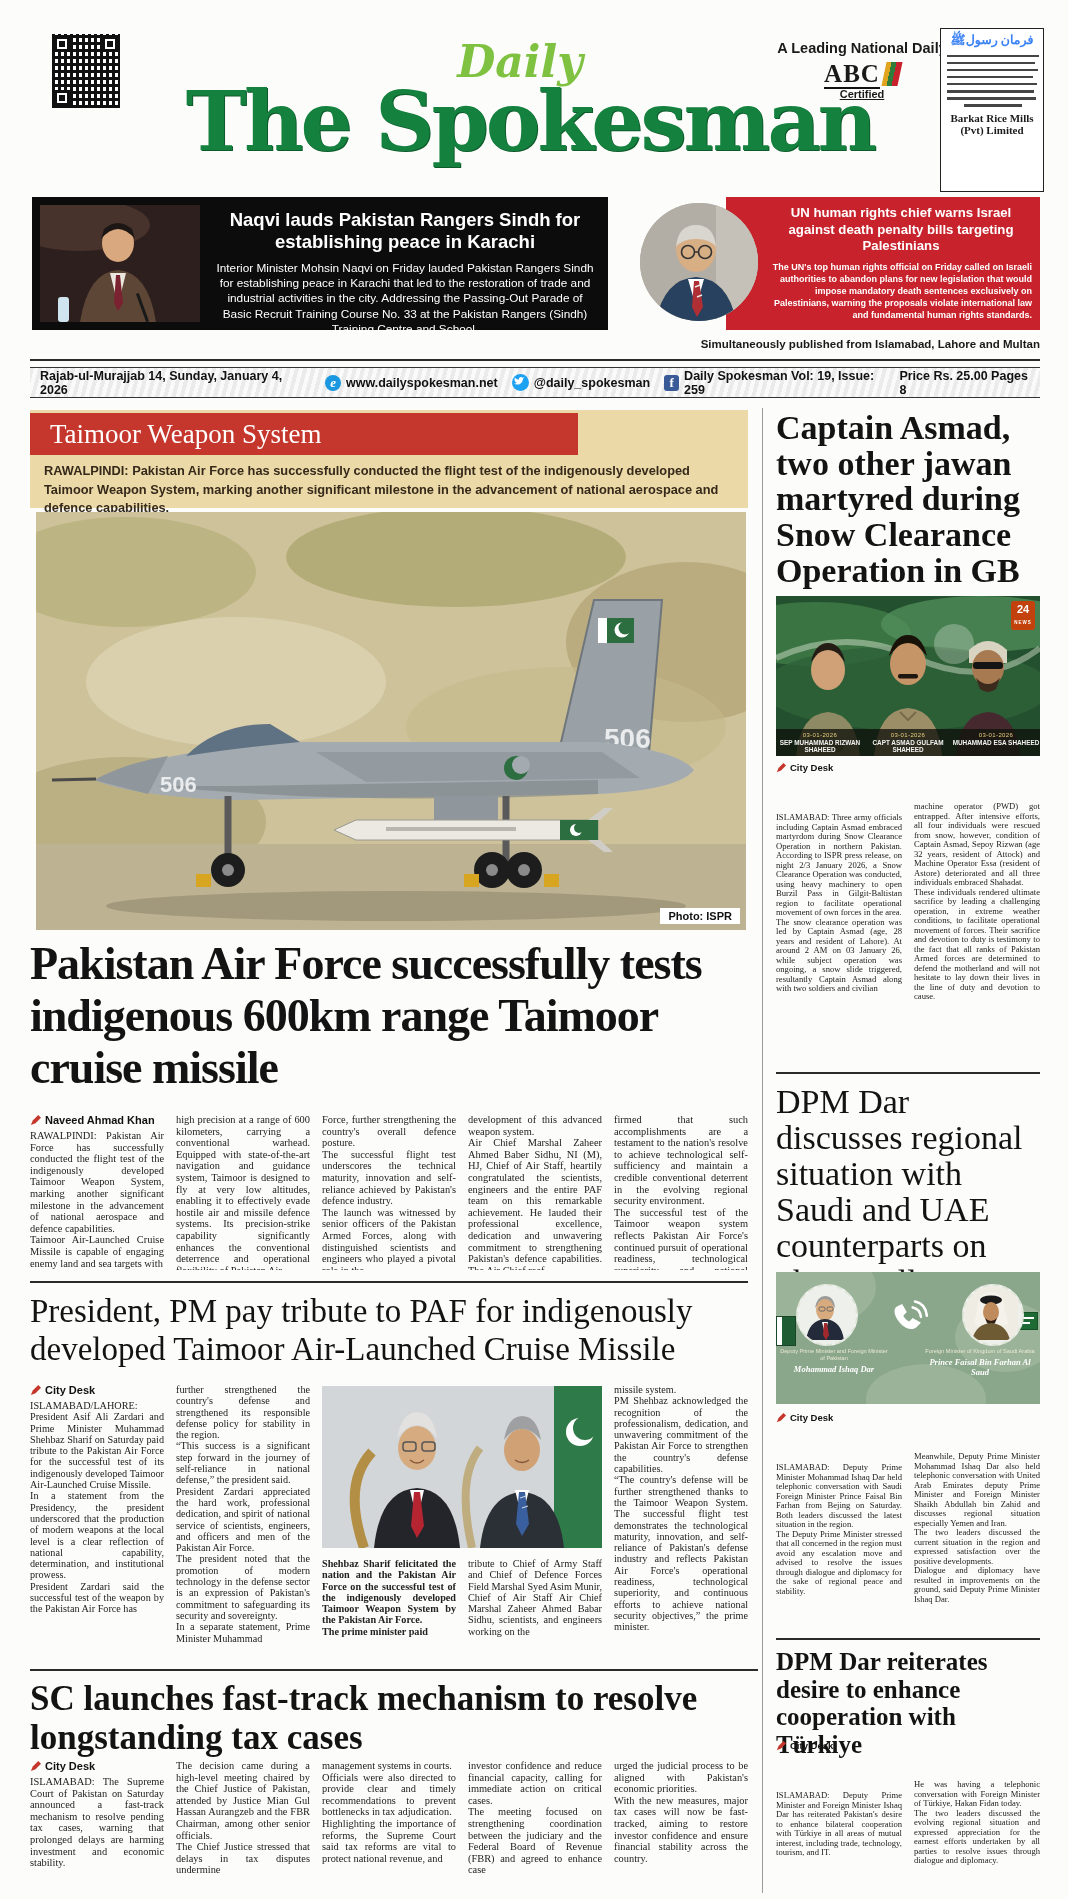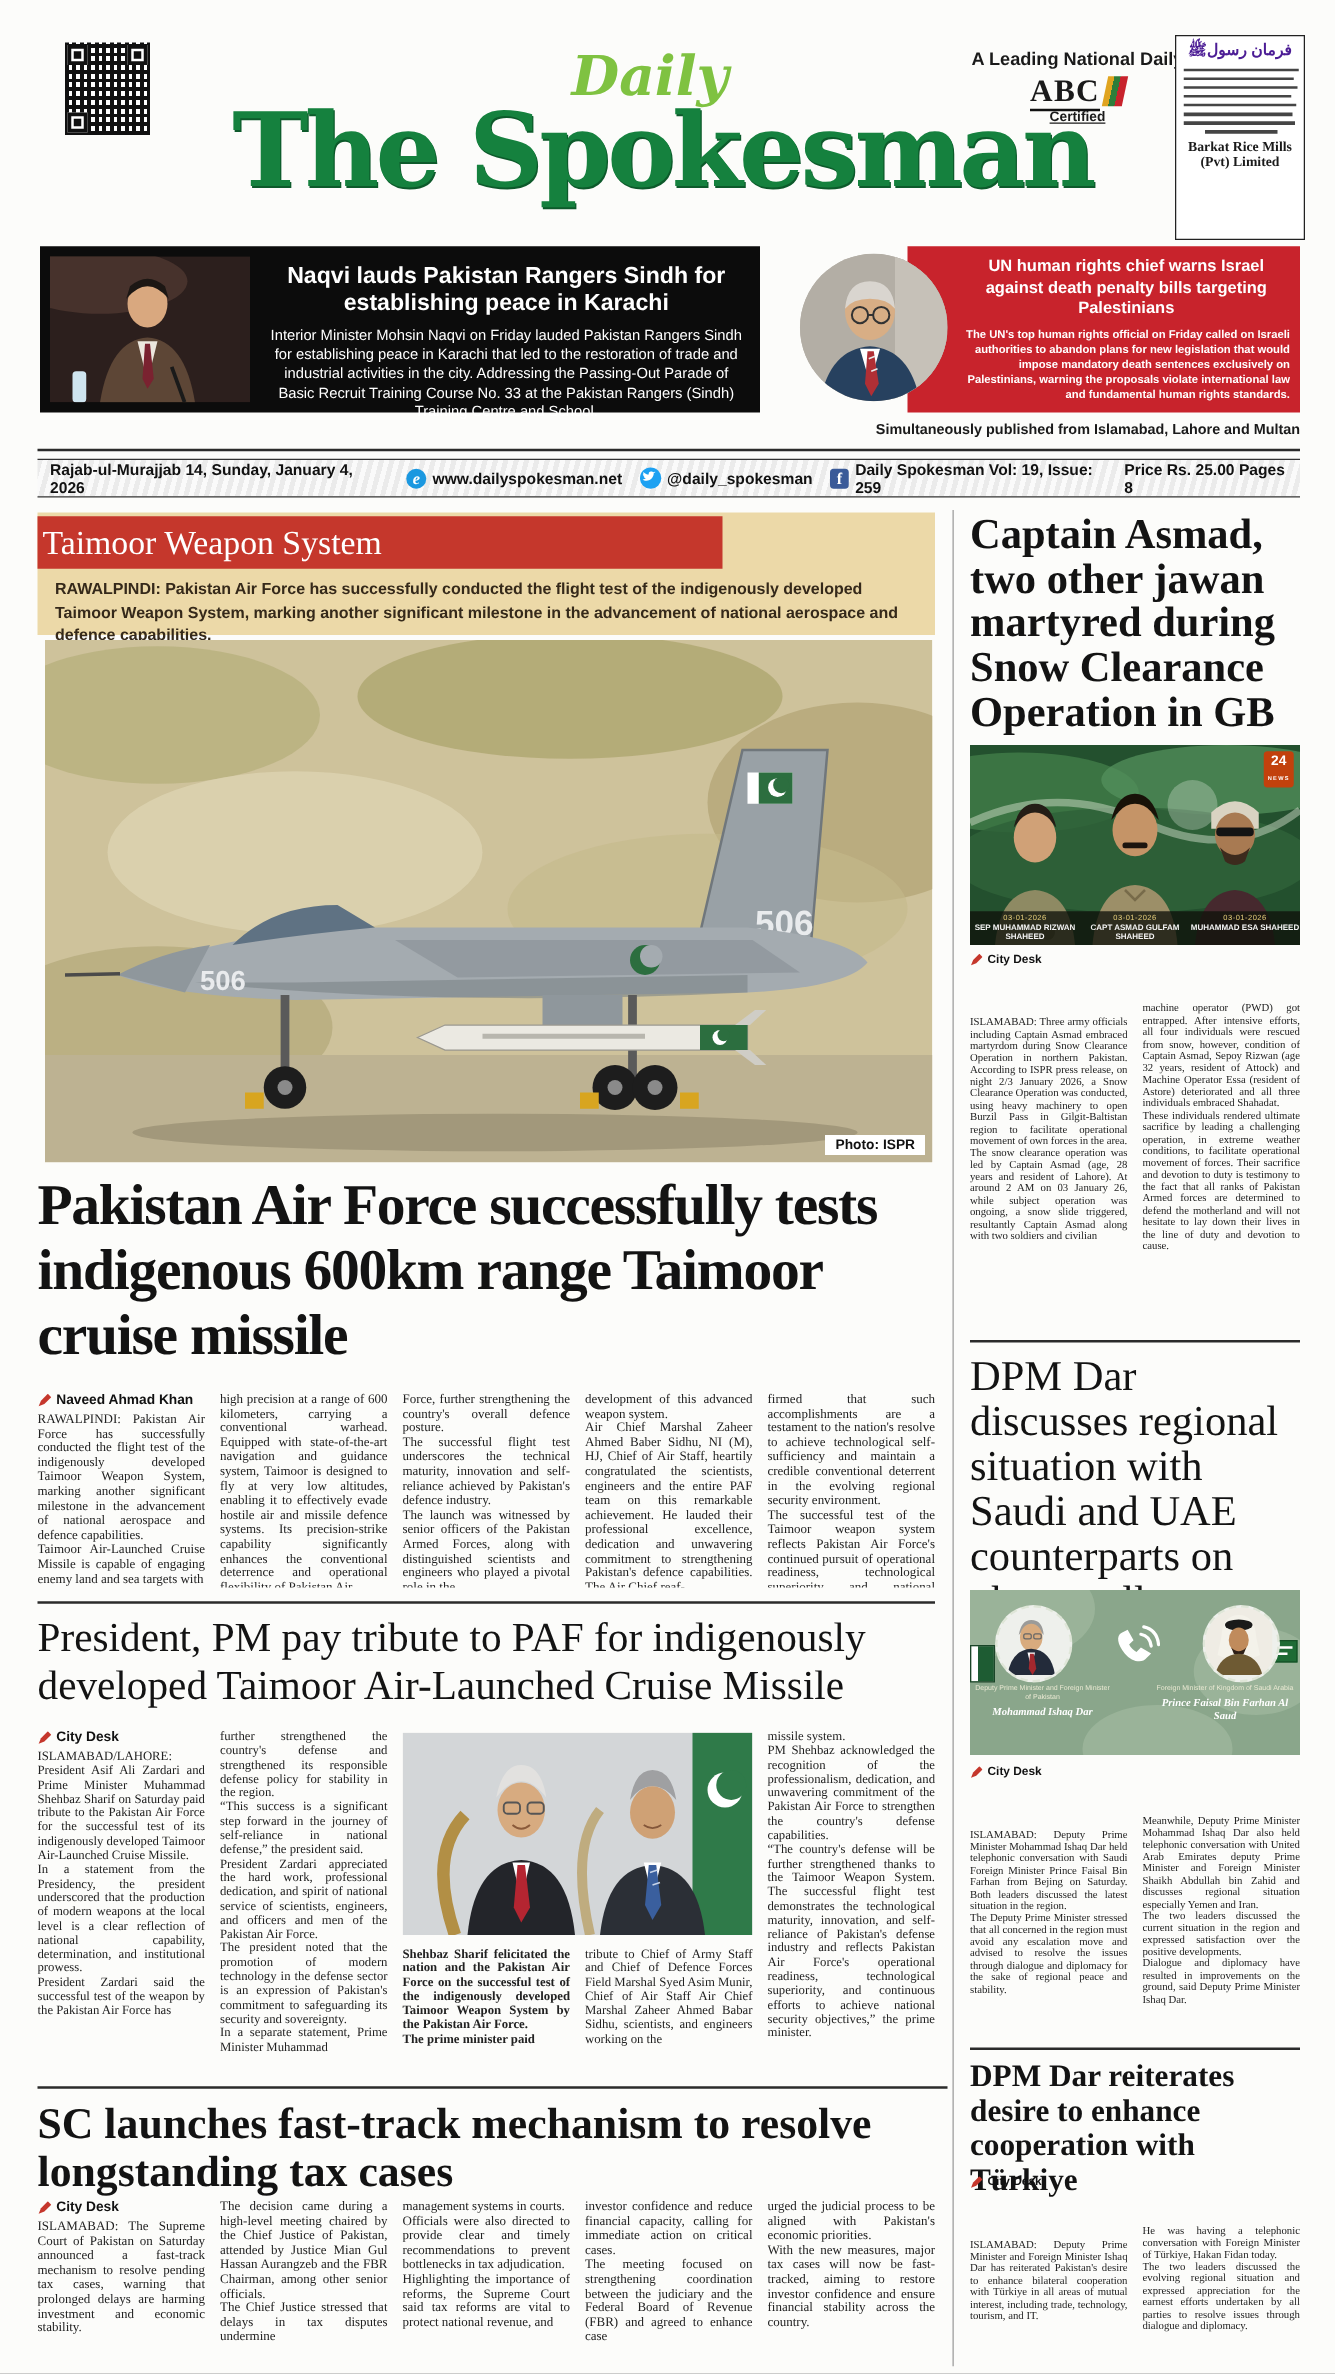--- a/index.html
+++ b/index.html
@@ -74,21 +74,21 @@
   <div class="abs" style="left:130px;top:74px;width:800px;text-align:center;font:bold 82px/1.15 'DejaVu Serif',serif;color:#15813e;letter-spacing:-3px;text-shadow:1px 1px 0 #0d5a2b;">The Spokesman</div>
 
   <div class="abs sans" style="left:762px;top:40px;width:200px;text-align:center;font-weight:bold;font-size:14.5px;">A Leading National Daily</div>
 
   <div class="abs" style="left:792px;top:60px;width:140px;text-align:center;">
     <span style="font:bold 25px 'Liberation Serif',serif;letter-spacing:1px;border-bottom:2px solid #111;">ABC</span><span style="display:inline-block;width:16px;height:24px;vertical-align:-4px;margin-left:4px;background:linear-gradient(90deg,#e0a41f 0 5px,#2e7d3a 5px 10px,#c8232c 10px 16px);transform:skewX(-12deg);"></span>
     <div style="font:bold 11px 'Liberation Sans',sans-serif;text-decoration:underline;">Certified</div>
   </div>
 
   <div class="abs" style="left:940px;top:28px;width:104px;height:164px;border:1.5px solid #222;box-sizing:border-box;padding:3px;background:#fff;">
-    <div style="text-align:center;color:#4c1d95;font-weight:bold;font-size:12.5px;font-family:Liberation Sans, sans-serif;">فرمان رسولﷺ</div>
+    <div style="text-align:center;color:#3b82f6;font-weight:bold;font-size:12.5px;font-family:Liberation Serif, serif;">فرمان رسولﷺ</div>
     <div>
       <div class="uline" style="width:92px;"></div>
         <div class="uline" style="width:88px;"></div>
       <div class="uline" style="width:91px;"></div>
         <div class="uline" style="width:86px;"></div>
       <div class="uline" style="width:90px;"></div>
         <div class="uline" style="width:87px;"></div>
       <div class="uline" style="width:89px;"></div>
         <div class="uline" style="width:58px;margin-left:20px;"></div>
     </div>
@@ -162,21 +162,21 @@
       <span class="fbicon">f</span>
       <span>Daily Spokesman Vol: 19, Issue: 259</span>
     </span>
     <span>Price Rs. 25.00 Pages 8</span>
   </div>
 
   <div class="vrule" style="left:762px;top:408px;height:1485px;"></div>
 
   <div class="abs" style="left:30px;top:410px;width:718px;height:98px;background:#ecd9a8;">
     <div class="abs" style="left:0;top:3px;width:548px;height:42px;background:#c5372c;color:#fff;
-                font:27px/42px 'Liberation Serif',serif;padding-left:4px;box-sizing:border-box;">Taimoor Weapon System</div>
+                font:27px/42px 'Liberation Serif',serif;padding-left:20px;box-sizing:border-box;">Taimoor Weapon System</div>
     <div class="abs" style="left:14px;top:52px;right:10px;font:bold 12.8px/1.45 'Liberation Sans',sans-serif;color:#35291a;">RAWALPINDI: Pakistan Air Force has successfully conducted the flight test of the indigenously developed Taimoor Weapon System, marking another significant milestone in the advancement of national aerospace and defence capabilities.</div>
   </div>
 
   <div class="abs photoframe" style="left:36px;top:512px;width:710px;height:418px;">
     <svg width="710" height="418" viewBox="0 0 710 418">
       <rect width="710" height="418" fill="#cec29b"></rect>
       <ellipse cx="90" cy="60" rx="130" ry="55" fill="#b9b27f" opacity=".85"></ellipse>
       <ellipse cx="420" cy="45" rx="170" ry="50" fill="#a9a269" opacity=".7"></ellipse>
       <ellipse cx="650" cy="130" rx="120" ry="80" fill="#b3a476" opacity=".75"></ellipse>
       <ellipse cx="200" cy="170" rx="150" ry="65" fill="#dcd2b0" opacity=".85"></ellipse>

